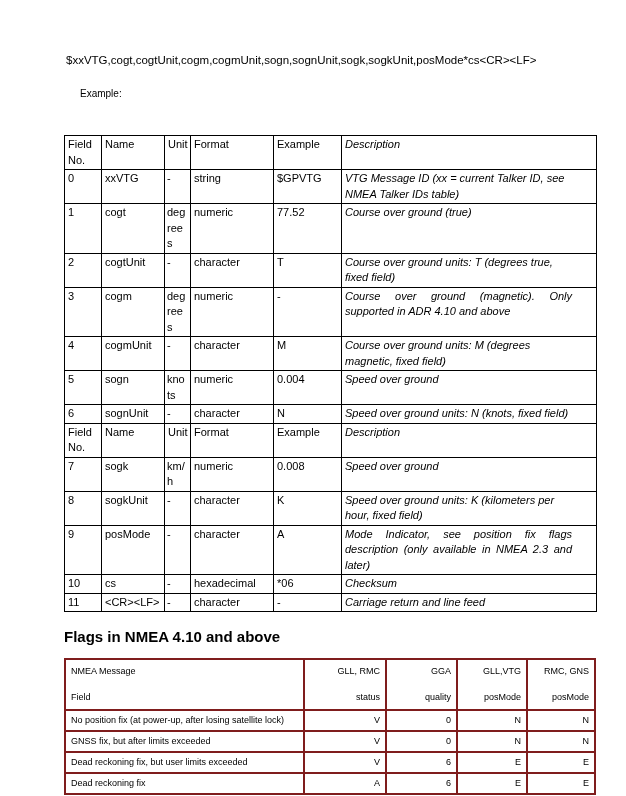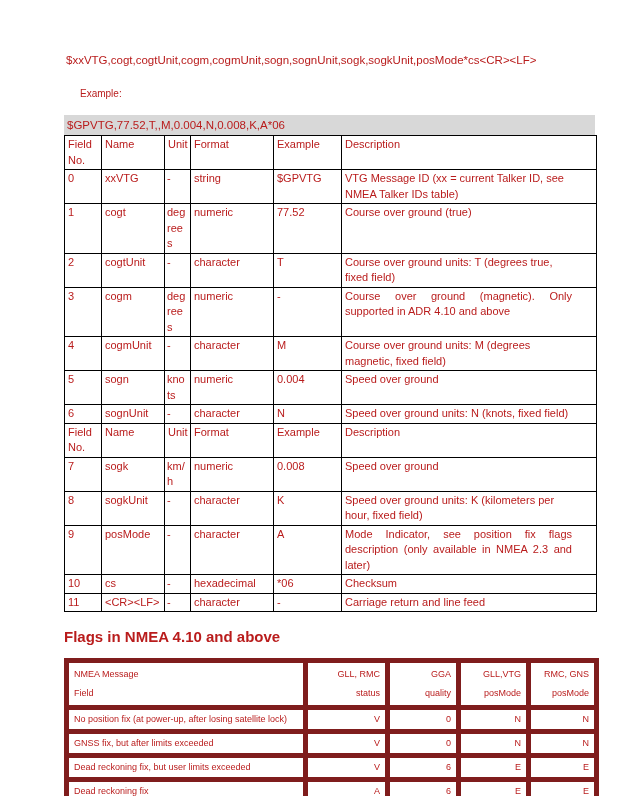--- a/index.html
+++ b/index.html
@@ -2,21 +2,21 @@
 <html><head>
 <meta charset="utf-8">
 <style>
   html, body { margin: 0; padding: 0; background: #ffffff; }
   .page {
     position: relative;
     width: 626px;
     height: 796px;
     background: #ffffff;
     font-family: "Liberation Sans", sans-serif;
-    color: #b91c1c;
+    color: #000000;
     overflow: hidden;
   }
   .syntax-line {
     position: absolute; left: 66px; top: 53px;
     font-size: 11.5px; line-height: 14px; white-space: nowrap;
   }
   .example-label {
     position: absolute; left: 80px; top: 87px;
     font-size: 10px; line-height: 14px;
   }
@@ -35,50 +35,49 @@
   }
   table.msg-table td, table.msg-table th {
     border: 1px solid #000000;
     vertical-align: top;
     text-align: left;
     font-weight: normal;
     padding: 1px 3px;
     overflow: hidden;
   }
   table.msg-table td.unit-cell { word-break: break-all; padding: 1px 3px 1px 2px; }
-  table.msg-table td.desc-cell, table.msg-table th.desc-cell { padding-right: 24px; }
+  table.msg-table td.desc-cell, table.msg-table th.desc-cell { padding-right: 24px; font-style: italic; }
   table.msg-table td.justify { text-align: justify; }
   .flags-heading {
     position: absolute; left: 64px; top: 626px;
     font-size: 15px; font-weight: bold; line-height: 22px;
   }
   table.flags-table {
     position: absolute; left: 64px; top: 658px;
     width: 530px; table-layout: fixed;
     border-collapse: collapse;
     font-size: 9px; line-height: 15px;
   }
   table.flags-table td {
-    border: 5px solid #7f1d1d;
+    border: 2px solid #7f1d1d;
     vertical-align: top;
     padding: 2px 5px;
     overflow: hidden;
   }
   table.flags-table td.val { text-align: right; }
   table.flags-table tr.hdr td { padding-top: 4px; padding-bottom: 4px; }
-  table.flags-table tr.hdr .l2 { margin-top: 4px; }
+  table.flags-table tr.hdr .l2 { margin-top: 11px; }
 </style>
 </head>
 <body>
 
 <div class="page">
 
   <div class="syntax-line">$xxVTG,cogt,cogtUnit,cogm,cogmUnit,sogn,sognUnit,sogk,sogkUnit,posMode*cs&lt;CR&gt;&lt;LF&gt;</div>
   <div class="example-label">Example:</div>
-  <div class="example-bar">$GPVTG,77.52,T,,M,0.004,N,0.008,K,A*06</div>
 
   <table class="msg-table">
     <colgroup>
       <col style="width:37px">
         <col style="width:63px">
         <col style="width:26px">
       <col style="width:83px">
         <col style="width:68px">
         <col style="width:255px">
     </colgroup>

